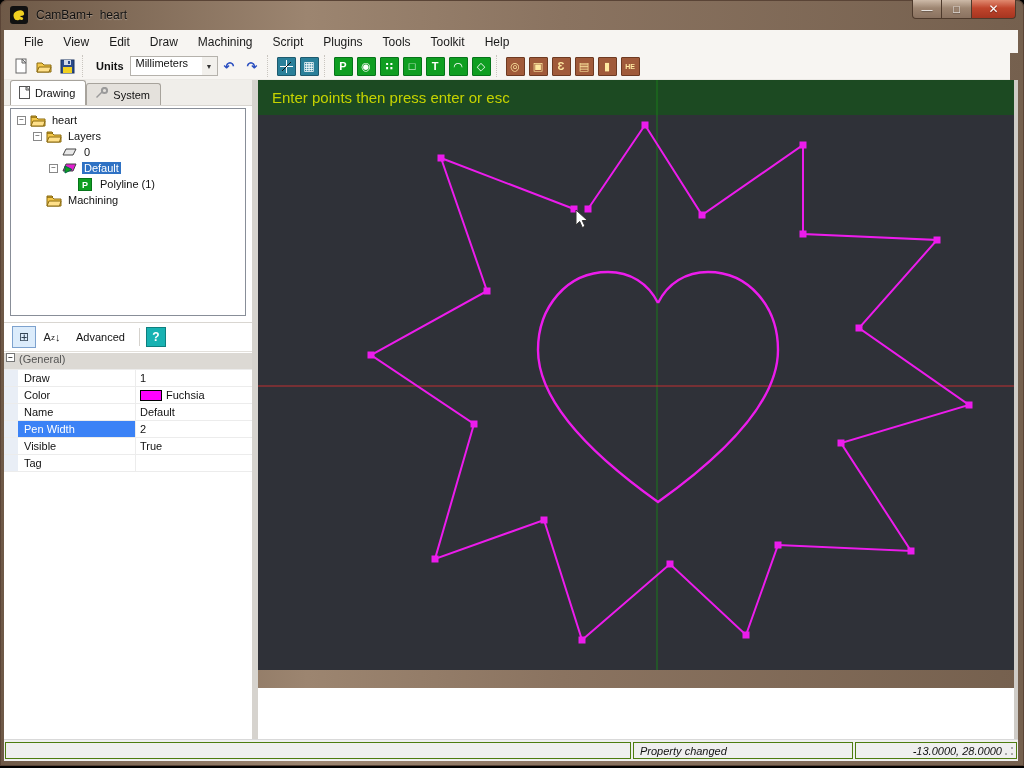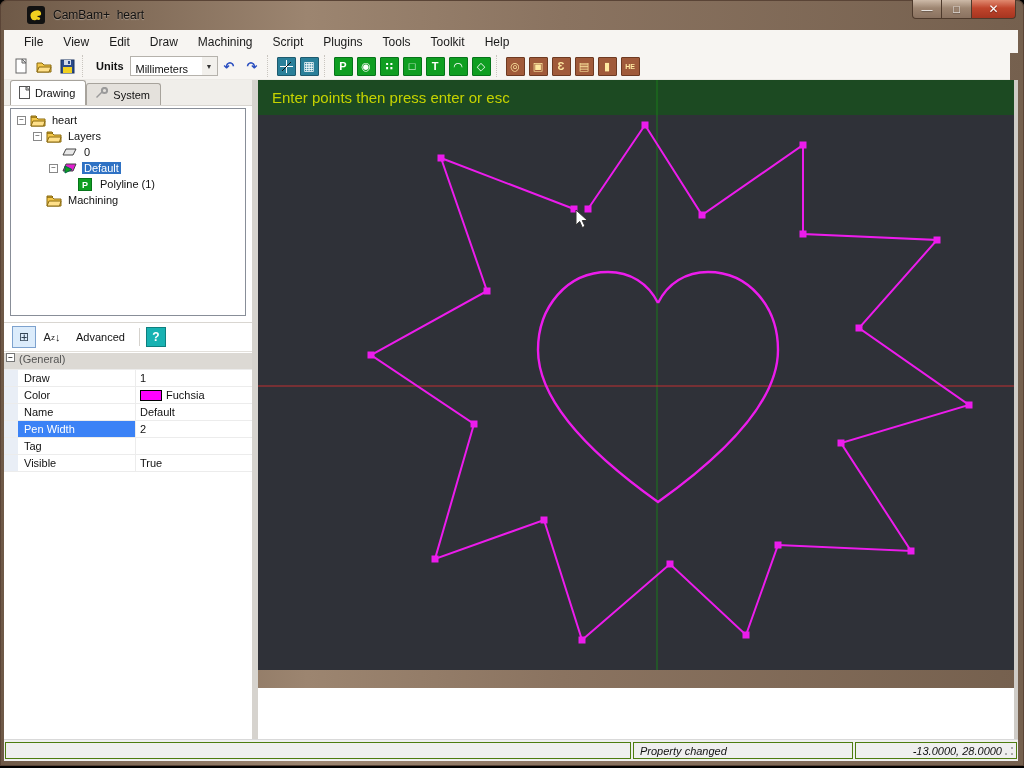--- a/index.html
+++ b/index.html
@@ -2,21 +2,21 @@
 <html><head>
 <meta charset="utf-8">
 <style>
   * { margin:0; padding:0; box-sizing:border-box; }
   html,body { width:1024px; height:768px; background:#000; overflow:hidden;
               font-family:"Liberation Sans","DejaVu Sans",sans-serif; }
   #window { position:absolute; left:0; top:0; width:1024px; height:766px;
             background:linear-gradient(90deg,#6e5947,#9c8570 30%,#8a7360 55%,#75604e);
             border-radius:7px 7px 0 0; box-shadow:inset 0 0 0 1px #5a4436; }
   
-  #titlebar { position:absolute; left:17px; top:0; right:0; height:30px; }
+  #titlebar { position:absolute; left:0; top:0; right:0; height:30px; }
   #app-icon { position:absolute; left:10px; top:6px; width:18px; height:18px; }
   #title-text { position:absolute; left:36px; top:8px; font-size:12px; color:#111;
                 text-shadow:0 1px 1px rgba(255,255,255,.35); white-space:pre; }
   #win-buttons { position:absolute; right:8px; top:0; display:flex; }
   .winbtn { height:19px; border:1px solid #4e3a2c; border-top:none; display:flex;
             align-items:center; justify-content:center; font-size:11px; color:#fff;
             background:linear-gradient(180deg,#cdbaa8,#9d8571 45%,#8a7260);
             text-shadow:0 1px 1px rgba(0,0,0,.4); }
   .winbtn.min { width:30px; border-radius:0 0 0 4px; }
   .winbtn.max { width:30px; border-left:none; }
@@ -31,21 +31,21 @@
              display:flex; align-items:center; padding-left:6px; border-bottom:1px solid #eceae6;}
   .tb-sep { width:5px; height:22px; margin:0 3px;
             border-left:1px dotted #c9c5bf; }
   .tbtn { width:21px; height:21px; margin:0 1px; display:flex; align-items:center;
           justify-content:center; border-radius:2px; }
   .tbtn .glyph { font-size:13px; line-height:1; }
   .sqicon { width:19px; height:19px; display:flex; align-items:center; justify-content:center;
             border-radius:1px; font-weight:bold; }
   #units-label { font-size:11px; font-weight:bold; color:#111; margin:0 6px 0 6px; }
   #units-select { width:88px; height:20px; background:#fff; border:1px solid #b5b2ac;
-                  display:flex; align-items:flex-end; font-size:11px; color:#111; }
+                  display:flex; align-items:flex-start; font-size:11px; color:#111; }
   #units-select .val { flex:1; padding-left:5px; }
   #units-select .arrow { width:15px; height:18px; display:flex; align-items:center;
                   justify-content:center; font-size:7px; color:#333; background:#f2f0ec; }
   
   #leftpanel { position:absolute; left:4px; top:80px; width:248px; bottom:27px; background:#fff; }
   #tabstrip { position:absolute; left:0; top:0; right:0; height:26px; background:#f0eeea;
               display:flex; align-items:flex-end; padding-left:6px; border-bottom:1px solid #d8d5d0;}
   .tab { display:flex; align-items:center; gap:5px; font-size:11px; color:#111;
          padding:4px 10px 4px 8px; border:1px solid #a7a39c; border-bottom:none;
          border-radius:3px 3px 0 0; background:#e4e1dc; height:22px; }
@@ -331,30 +331,30 @@
         </div>
         <div class="prow">
           <div class="gutter"></div>
           <div class="pname sel">Pen Width</div>
           <div class="pval">
             <span>2</span>
           </div>
         </div>
         <div class="prow">
           <div class="gutter"></div>
+          <div class="pname">Visible</div>
+          <div class="pval">
+            <span>True</span>
+          </div>
+        </div>
+        <div class="prow">
+          <div class="gutter"></div>
           <div class="pname">Tag</div>
           <div class="pval">
             <span></span>
-          </div>
-        </div>
-        <div class="prow">
-          <div class="gutter"></div>
-          <div class="pname">Visible</div>
-          <div class="pval">
-            <span>True</span>
           </div>
         </div>
       </div>
   </div>
 
   <div id="splitter"></div>
 
   <div id="rightcol">
     <svg id="canvas-svg" width="756" height="590">
         <rect x="0" y="0" width="756" height="35" fill="#1c4a22"></rect>

